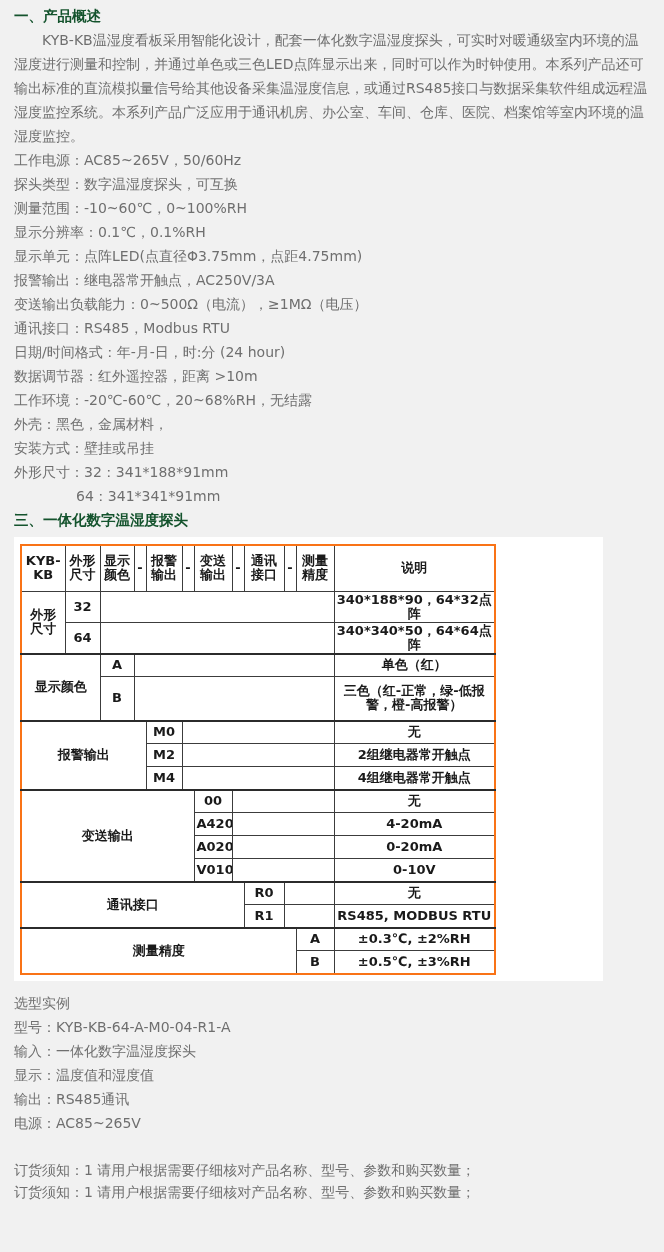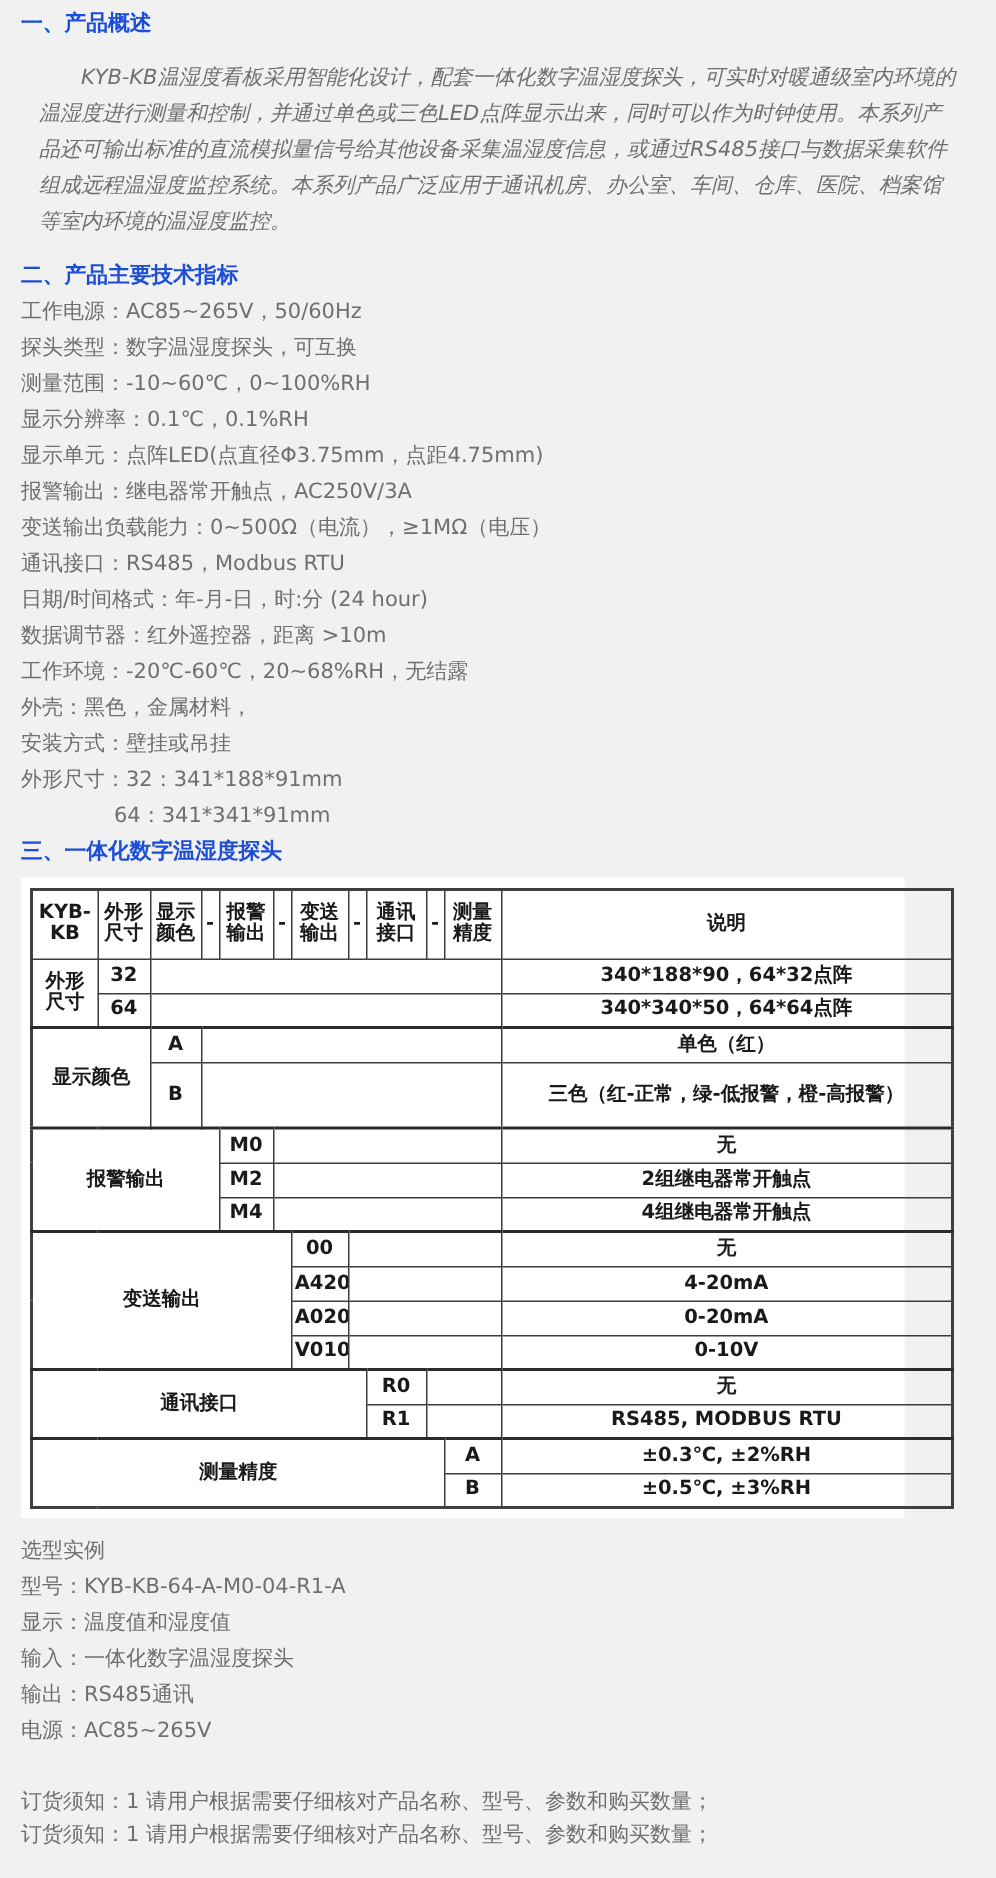--- a/index.html
+++ b/index.html
@@ -7,45 +7,44 @@
     width:664px;height:1252px;
     background:#f1f1f1;
     font-family:"DejaVu Sans", sans-serif;
     color:#6f6f6f;
     font-size:14px;
     overflow:hidden;
   }
   .content{padding:4px 14px 0 14px;}
   .heading{
     font-weight:bold;
-    color:#1d4ed8;
+    color:#14532d;
     font-size:14.5px;
     line-height:24px;
   }
   .para{
-    margin:12px;
+    margin:0;
     text-indent:2em;
     line-height:24px;
-    font-style:italic;
   }
   .line{line-height:24px;white-space:nowrap;}
   .indent-dim{padding-left:62px;}
 
   
   .table-wrap{
     background:#ffffff;
     margin:5px 0 10px 0;
     padding:7px 5px 6px 6px;
     width:578px;
   }
   table.sel{
     border-collapse:collapse;
     table-layout:fixed;
-    width:616px;
-    border:2px solid #404040;
+    width:476px;
+    border:2px solid #f97316;
   }
   table.sel td{
     border:1px solid #3c3c3c;
     text-align:center;
     vertical-align:middle;
     font-weight:bold;
     color:#1a1a1a;
     font-size:13px;
     line-height:14px;
     padding:1px 2px;
@@ -62,21 +61,20 @@
   .order-line{line-height:22px;white-space:nowrap;}
 </style>
 </head>
 <body>
 
 <div class="content">
 
   <div class="heading">一、产品概述</div>
   <p class="para">KYB-KB温湿度看板采用智能化设计，配套一体化数字温湿度探头，可实时对暖通级室内环境的温湿度进行测量和控制，并通过单色或三色LED点阵显示出来，同时可以作为时钟使用。本系列产品还可输出标准的直流模拟量信号给其他设备采集温湿度信息，或通过RS485接口与数据采集软件组成远程温湿度监控系统。本系列产品广泛应用于通讯机房、办公室、车间、仓库、医院、档案馆等室内环境的温湿度监控。</p>
 
-  <div class="heading">二、产品主要技术指标</div>
   <div class="line">工作电源：AC85~265V，50/60Hz</div>
   <div class="line">探头类型：数字温湿度探头，可互换</div>
   <div class="line">测量范围：-10~60℃，0~100%RH</div>
   <div class="line">显示分辨率：0.1℃，0.1%RH</div>
   <div class="line">显示单元：点阵LED(点直径Φ3.75mm，点距4.75mm)</div>
   <div class="line">报警输出：继电器常开触点，AC250V/3A</div>
   <div class="line">变送输出负载能力：0~500Ω（电流），≥1MΩ（电压）</div>
   <div class="line">通讯接口：RS485，Modbus RTU</div>
   <div class="line">日期/时间格式：年-月-日，时:分 (24 hour)</div>
   <div class="line">数据调节器：红外遥控器，距离 &gt;10m</div>
@@ -204,22 +202,22 @@
         <td>B</td>
         <td>±0.5℃, ±3%RH</td>
       </tr>
     </tbody>
       </table>
   </div>
 
   <div class="example-block">
     <div class="line">选型实例</div>
     <div class="line">型号：KYB-KB-64-A-M0-04-R1-A</div>
+    <div class="line">输入：一体化数字温湿度探头</div>
     <div class="line">显示：温度值和湿度值</div>
-    <div class="line">输入：一体化数字温湿度探头</div>
     <div class="line">输出：RS485通讯</div>
     <div class="line">电源：AC85~265V</div>
   </div>
 
   <div class="order-block">
     <div class="order-line">订货须知：1 请用户根据需要仔细核对产品名称、型号、参数和购买数量；</div>
     <div class="order-line">订货须知：1 请用户根据需要仔细核对产品名称、型号、参数和购买数量；</div>
 
   </div>
 

